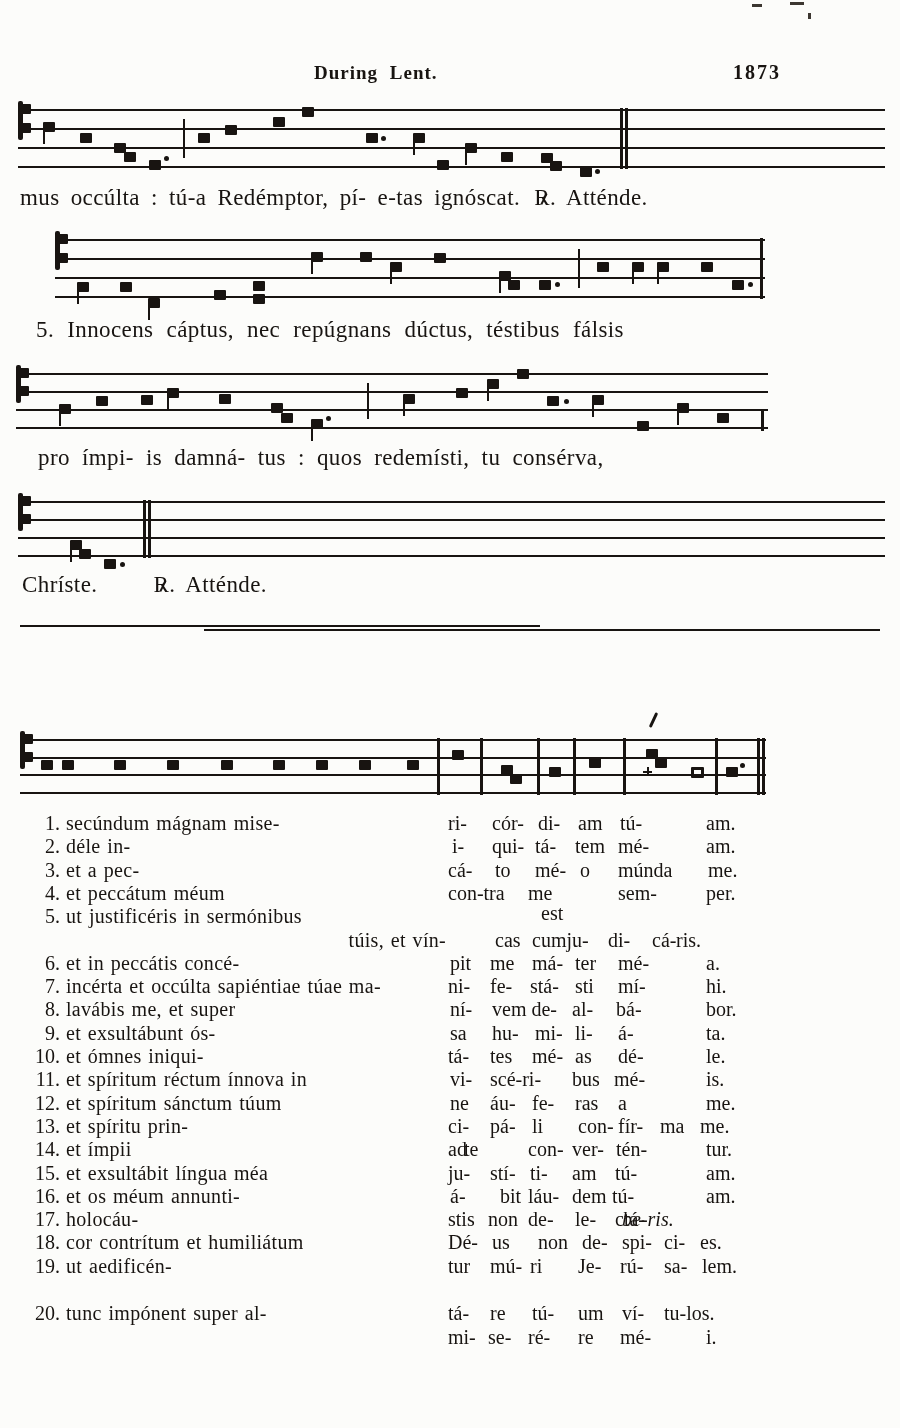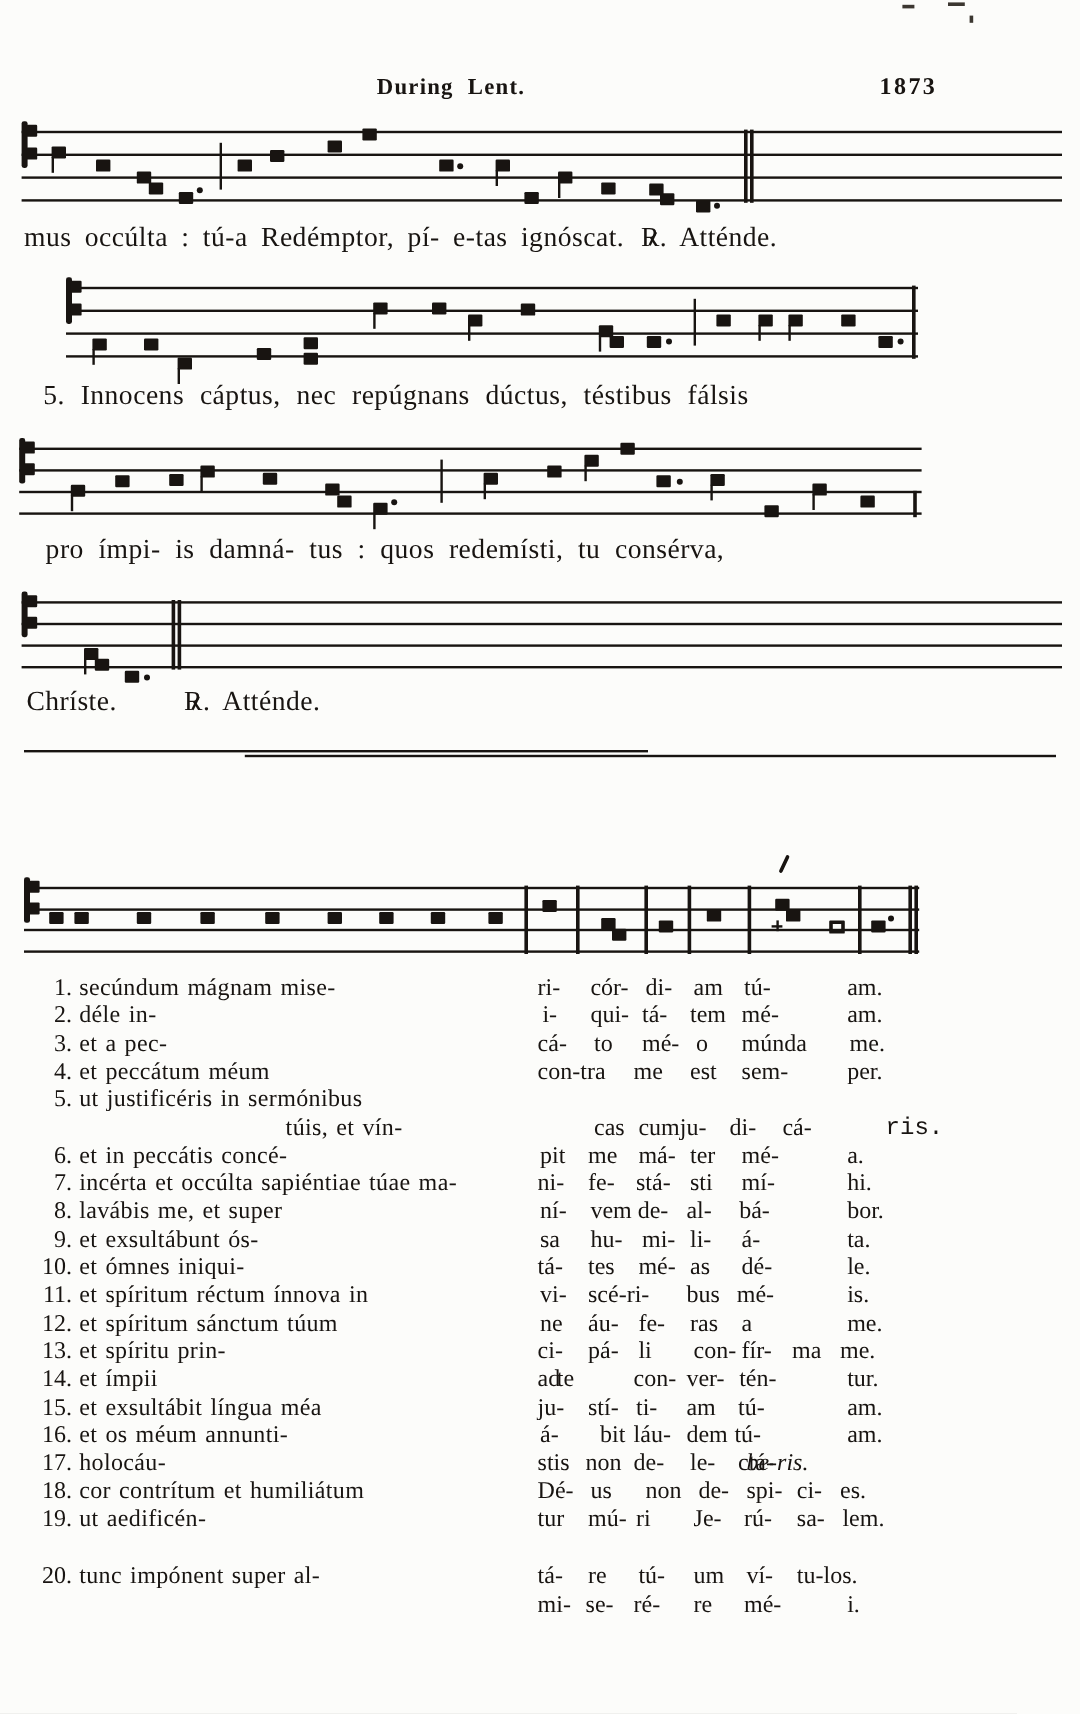--- a/index.html
+++ b/index.html
@@ -43,21 +43,21 @@
   .divider-b{position:absolute;left:204px;top:629px;width:676px;height:2px;background:var(--ink);}
   
   .psalm-heading{position:absolute;left:390px;top:671px;transform:translateX(-50%);
         font-size:23px;white-space:nowrap;}
   .psalm-heading .dash{display:inline-block;margin:0 14px;}
   .psalm-heading .tone{font-style:italic;letter-spacing:1.5px;}
   
   .vrow{position:absolute;left:0;width:100%;height:24px;font-size:20px;}
   .vnum{position:absolute;left:24px;width:36px;text-align:right;}
   .vtext{position:absolute;left:66px;white-space:nowrap;letter-spacing:.3px;word-spacing:1.5px;}
-  .vtext.right{left:238px;width:208px;}
+  .vtext.right{left:238px;width:208px;text-align:right;}
   .syl{position:absolute;white-space:nowrap;}
   .speck{position:absolute;background:#3c3731;}
 </style>
 </head>
 <body>
 
 <div id="page">
 
   <div class="speck" style="left:752px;top:4px;width:10px;height:3px;"></div>
   <div class="speck" style="left:790px;top:2px;width:14px;height:3px;"></div>
@@ -272,35 +272,35 @@
         <span class="syl" style="left: 535px;">mé-</span>
         <span class="syl" style="left: 580px;">o</span>
         <span class="syl" style="left: 618px;">múnda</span>
         <span class="syl" style="left: 708px;">me.</span>
       </div>
       <div class="vrow" style="top: 882px;">
         <span class="vnum">4.</span>
         <span class="vtext">et peccátum méum</span>
         <span class="syl" style="left: 448px;">con-tra</span>
         <span class="syl" style="left: 528px;">me</span>
-        <span class="syl" style="left: 575px;">est</span>
+        <span class="syl" style="left: 541px; margin-top: 20px;">est</span>
         <span class="syl" style="left: 618px;">sem-</span>
         <span class="syl" style="left: 706px;">per.</span>
       </div>
       <div class="vrow" style="top: 905px;">
         <span class="vnum">5.</span>
         <span class="vtext">ut justificéris in sermónibus</span>
       </div>
       <div class="vrow" style="top: 929px;">
         <span class="vtext right">túis, et vín-</span>
         <span class="syl" style="left: 495px;">cas</span>
         <span class="syl" style="left: 532px;">cumju-</span>
         <span class="syl" style="left: 608px;">di-</span>
         <span class="syl" style="left: 652px;">cá-</span>
-        <span class="syl" style="left: 738px; font-family: Liberation Mono, monospace;">ris.</span>
+        <span class="syl" style="left: 676px;">ris.</span>
       </div>
       <div class="vrow" style="top: 952px;">
         <span class="vnum">6.</span>
         <span class="vtext">et in peccátis concé-</span>
         <span class="syl" style="left: 450px;">pit</span>
         <span class="syl" style="left: 490px;">me</span>
         <span class="syl" style="left: 532px;">má-</span>
         <span class="syl" style="left: 575px;">ter</span>
         <span class="syl" style="left: 618px;">mé-</span>
         <span class="syl" style="left: 706px;">a.</span>

